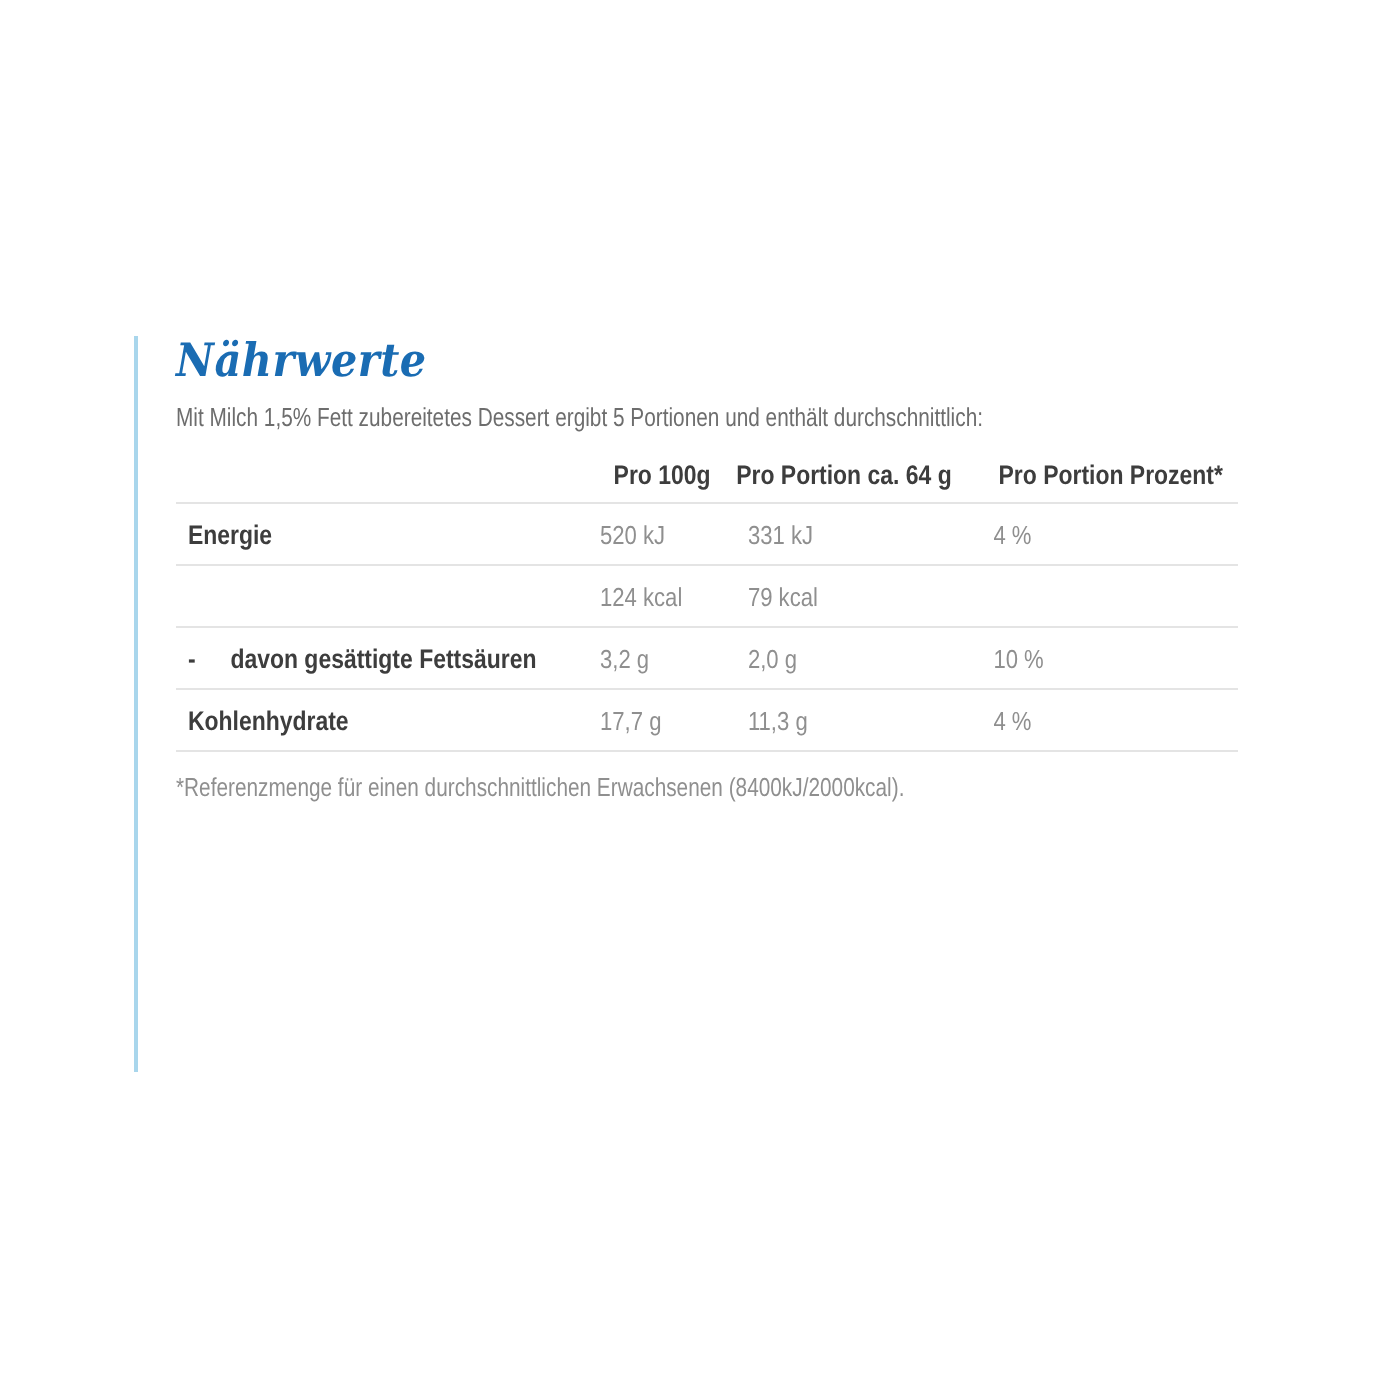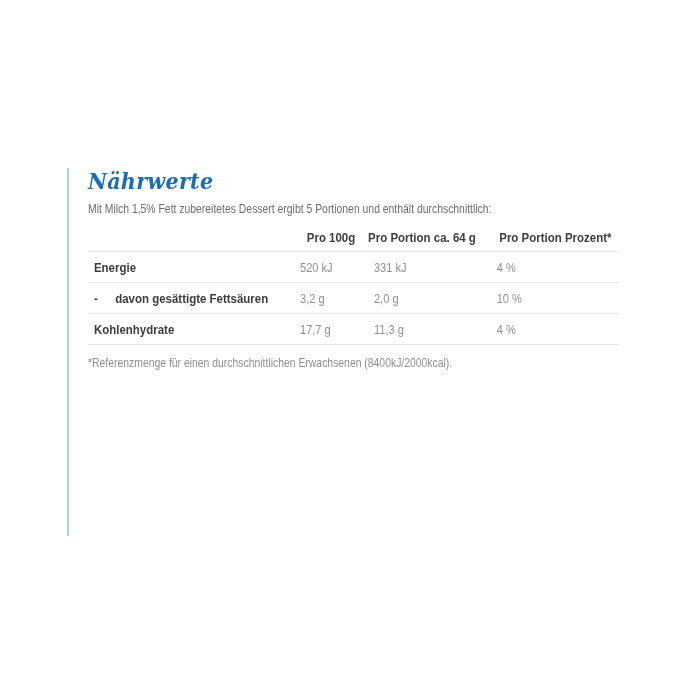--- a/index.html
+++ b/index.html
@@ -105,20 +105,28 @@
     </div>
     <div id="table-body">
         <div class="trow">
     <div class="cell label-cell">
       <span class="label-prefix"></span><span class="label-text">Energie</span>
     </div>
     <div class="cell value-cell c2 v-per100">520 kJ</div>
     <div class="cell value-cell c3 v-portion">331 kJ</div>
     <div class="cell value-cell c4 v-percent">4 %</div>
   </div>
+        <div class="trow">
+    <div class="cell label-cell">
+      <span class="label-prefix"></span><span class="label-text"></span>
+    </div>
+    <div class="cell value-cell c2 v-per100">124 kcal</div>
+    <div class="cell value-cell c3 v-portion">79 kcal</div>
+    <div class="cell value-cell c4 v-percent"></div>
+  </div>
         <div class="trow sub">
     <div class="cell label-cell">
       <span class="label-prefix">-</span><span class="label-text">davon gesättigte Fettsäuren</span>
     </div>
     <div class="cell value-cell c2 v-per100">3,2 g</div>
     <div class="cell value-cell c3 v-portion">2,0 g</div>
     <div class="cell value-cell c4 v-percent">10 %</div>
   </div>
         <div class="trow">
     <div class="cell label-cell">

